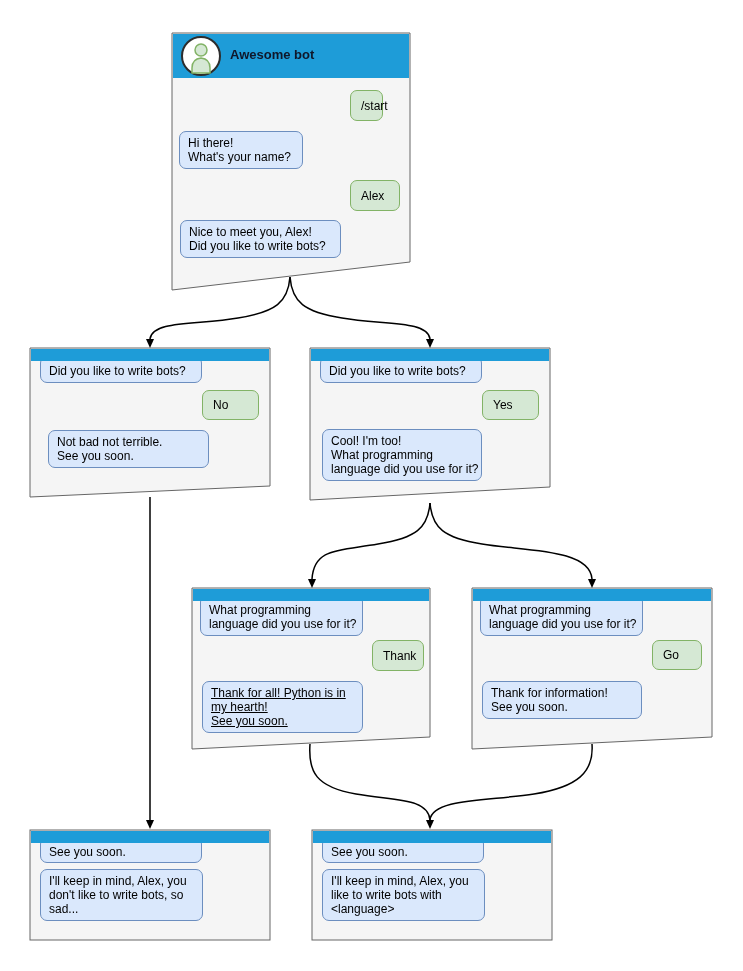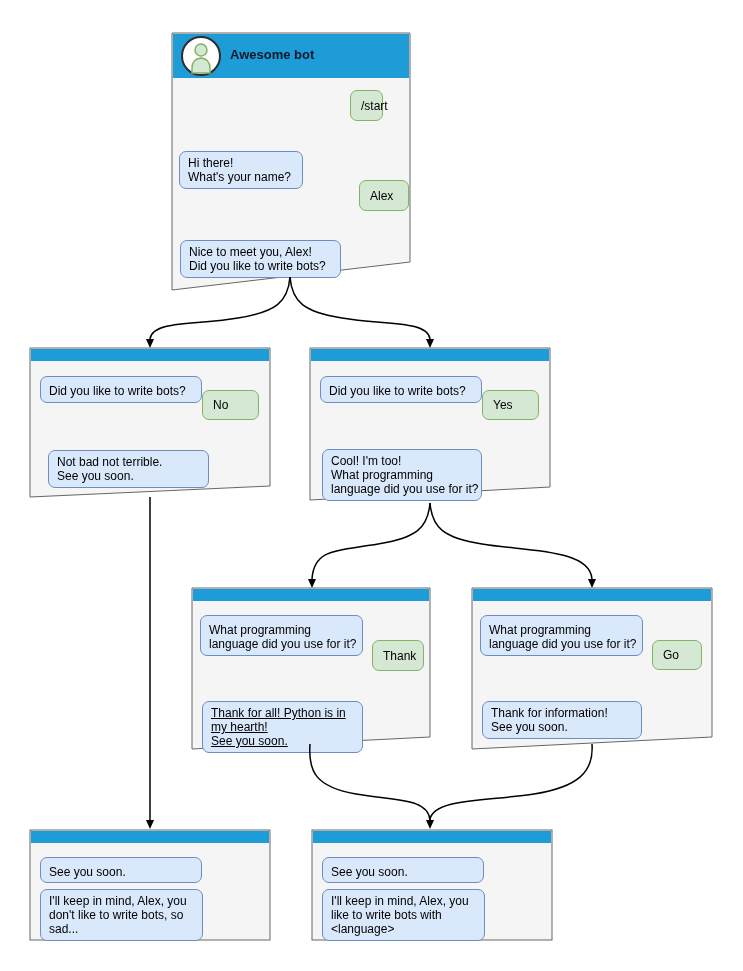--- a/index.html
+++ b/index.html
@@ -3,21 +3,21 @@
 <meta charset="utf-8">
 <style>
   html,body{margin:0;padding:0;background:#ffffff;}
   #canvas{position:relative;width:743px;height:971px;background:#ffffff;overflow:hidden;
           font-family:"Liberation Sans",sans-serif;}
   svg.layer{position:absolute;left:0;top:0;pointer-events:none;}
   #layer-bg{z-index:0;}
   #layer-fg{z-index:2;}
   .bubble{position:absolute;box-sizing:border-box;border-radius:7px;
           font-size:12px;line-height:14px;white-space:pre;color:#000;z-index:1;}
-  .bot{background:#DAE8FC;border:1px solid #6C8EBF;padding:4px 8px;margin-top:20px;}
+  .bot{background:#DAE8FC;border:1px solid #6C8EBF;padding:4px 8px;}
   .user{background:#D5E8D4;border:1px solid #82B366;padding:0 10px;
         display:flex;align-items:center;}
   .tucked{padding-top:7px;}
   .window-title{position:absolute;z-index:3;color:#0f172a;font-weight:bold;
                 font-size:13px;line-height:16px;}
 </style>
 </head>
 <body>
 
 <div id="canvas">
@@ -28,21 +28,21 @@
     <polygon points="310,348 550,348 550,487 310,500" fill="#F5F5F5" stroke="#666666" stroke-width="1"></polygon>
     <polygon points="192,588 430,588 430,737 192,749" fill="#F5F5F5" stroke="#666666" stroke-width="1"></polygon>
     <polygon points="472,588 712,588 712,737 472,749" fill="#F5F5F5" stroke="#666666" stroke-width="1"></polygon>
     <rect x="30" y="830" width="240" height="110" fill="#F5F5F5" stroke="#666666" stroke-width="1"></rect>
     <rect x="312" y="830" width="240" height="110" fill="#F5F5F5" stroke="#666666" stroke-width="1"></rect>
   </svg>
 
   <div class="bubble user" style="left:350px;top:90px;width:33px;height:31px;">/start</div>
   <div class="bubble bot" style="left:179px;top:131px;width:124px;">Hi there!
 What's your name?</div>
-  <div class="bubble user" style="left:350px;top:180px;width:50px;height:31px;margin-left:9px;">Alex</div>
+  <div class="bubble user" style="left:350px;top:180px;width:50px;height:31px;">Alex</div>
   <div class="bubble bot" style="left:180px;top:220px;width:161px;">Nice to meet you, Alex!
 Did you like to write bots?</div>
 
   <div class="bubble bot tucked" style="left:40px;top:356px;width:162px;height:27px;">Did you like to write bots?</div>
   <div class="bubble user" style="left:202px;top:390px;width:57px;height:30px;">No</div>
   <div class="bubble bot" style="left:48px;top:430px;width:161px;">Not bad not terrible.
 See you soon.</div>
 
   <div class="bubble bot tucked" style="left:320px;top:356px;width:162px;height:27px;">Did you like to write bots?</div>
   <div class="bubble user" style="left:482px;top:390px;width:57px;height:30px;">Yes</div>

